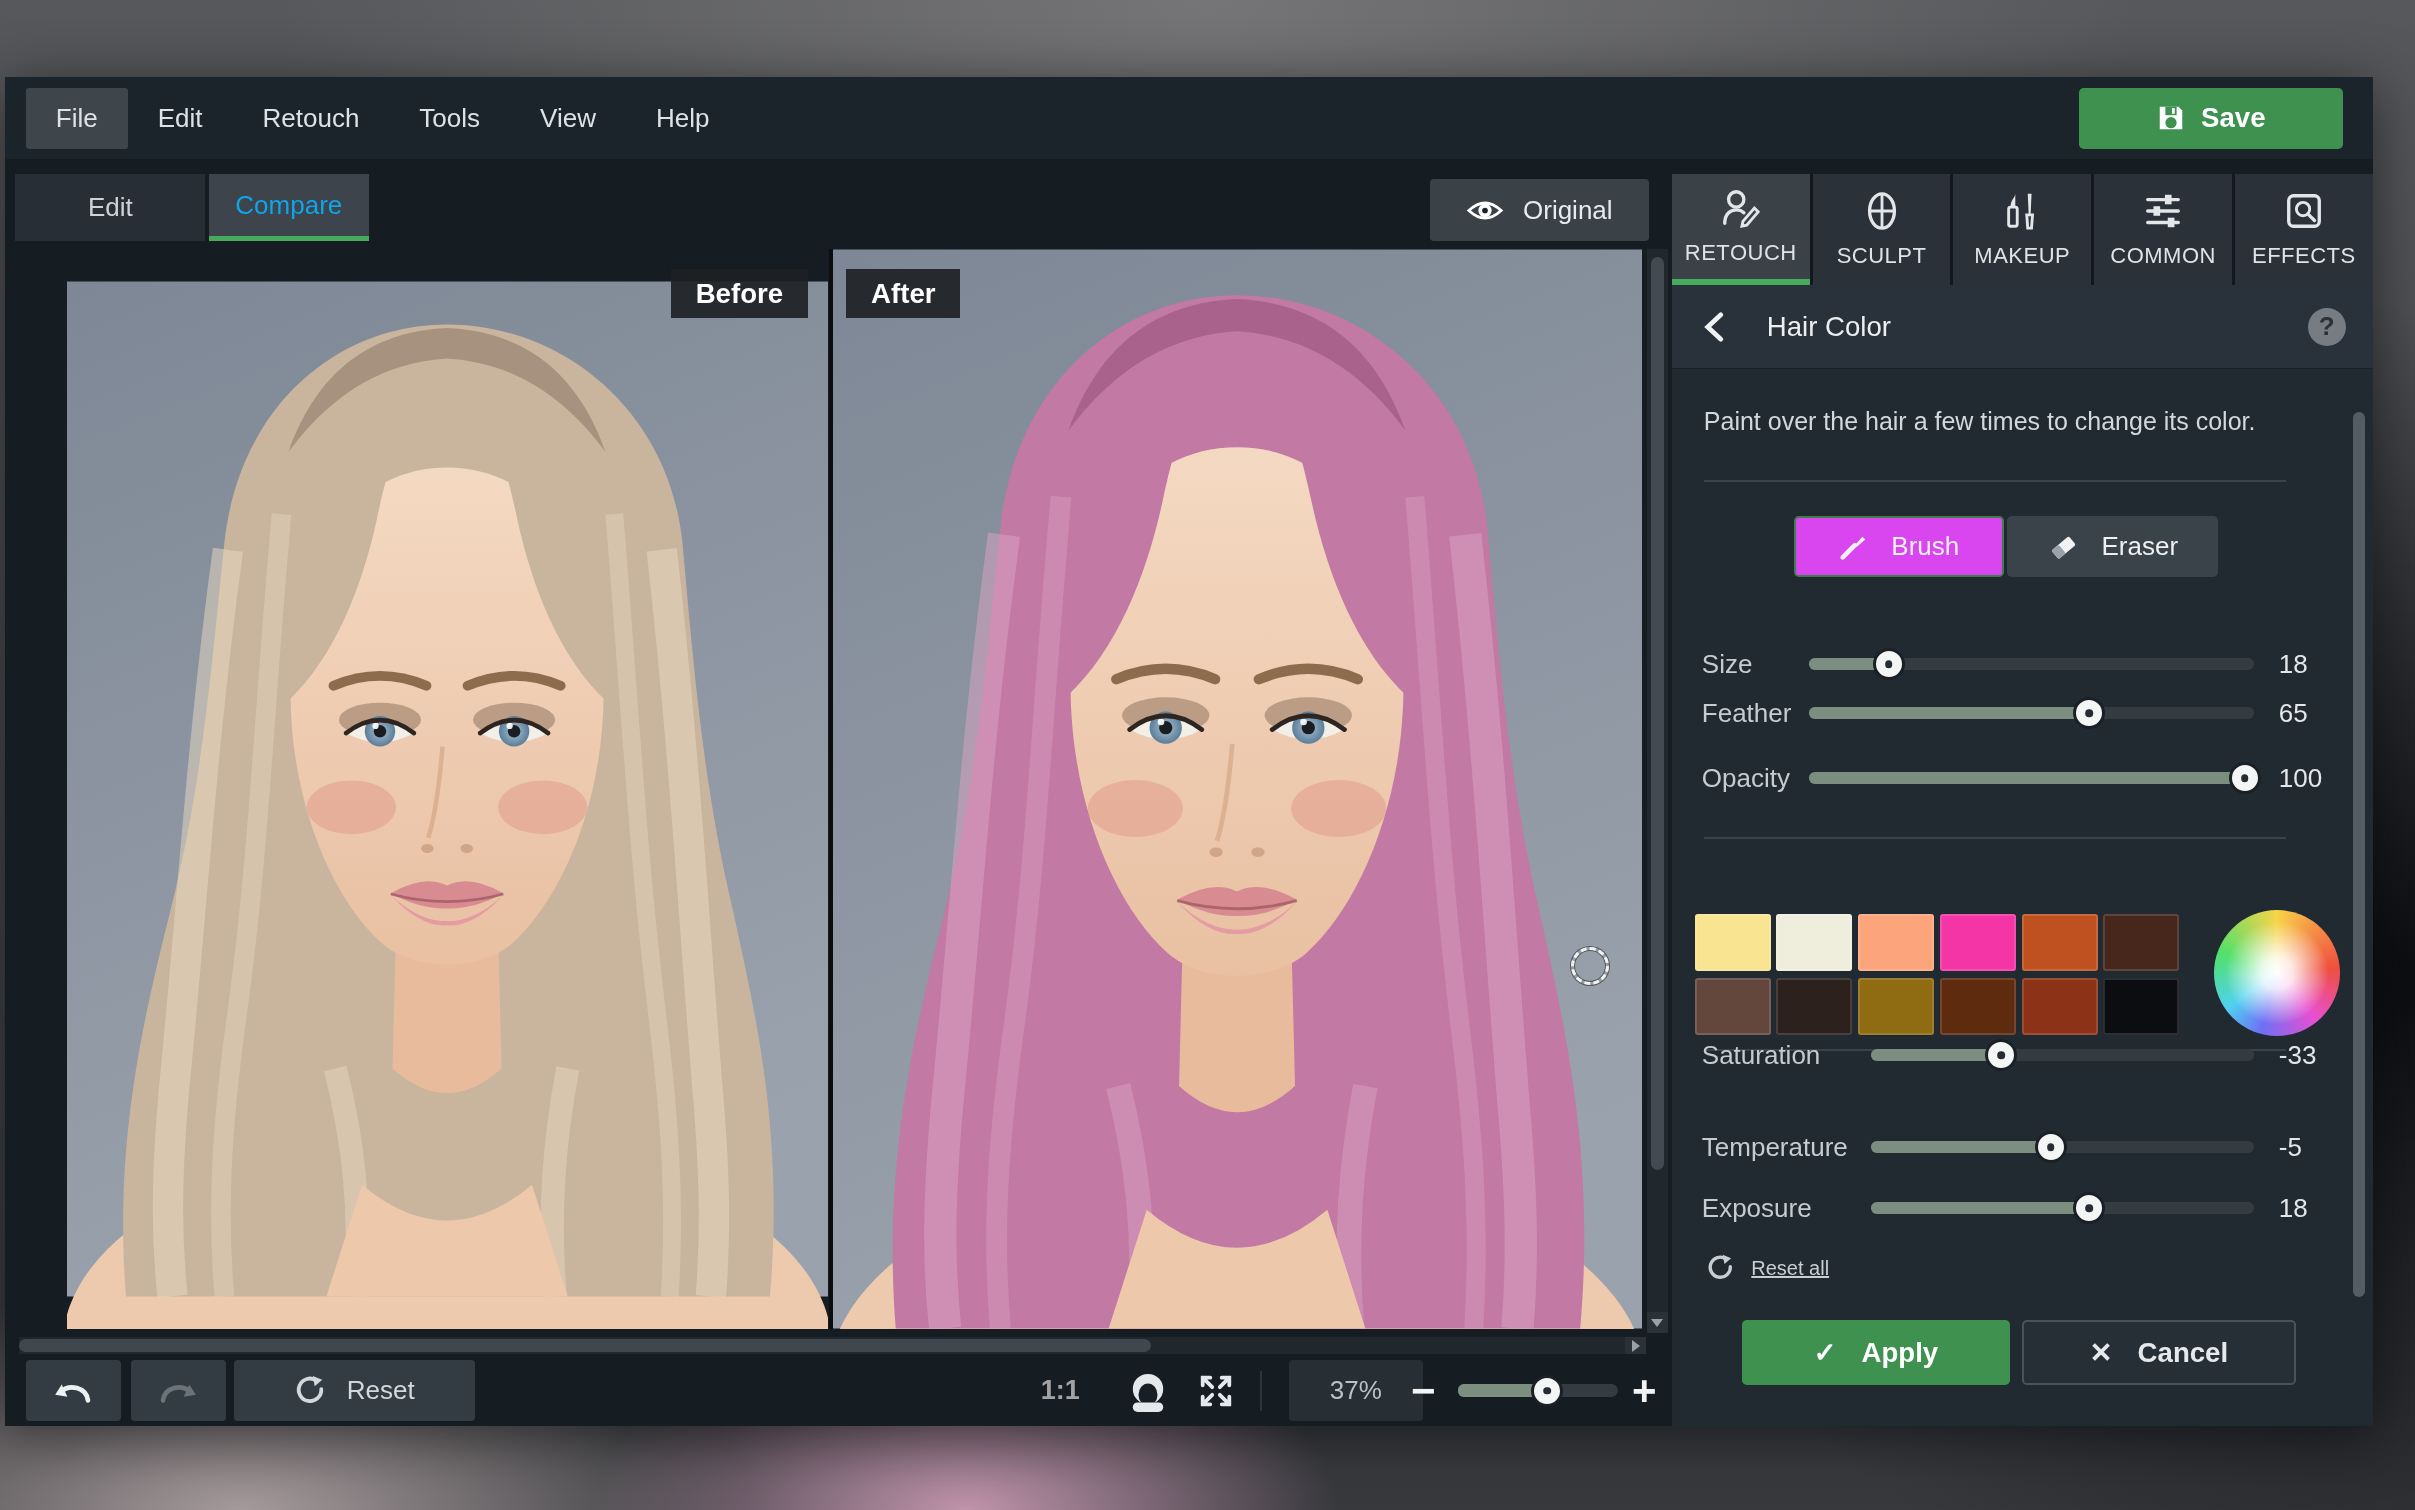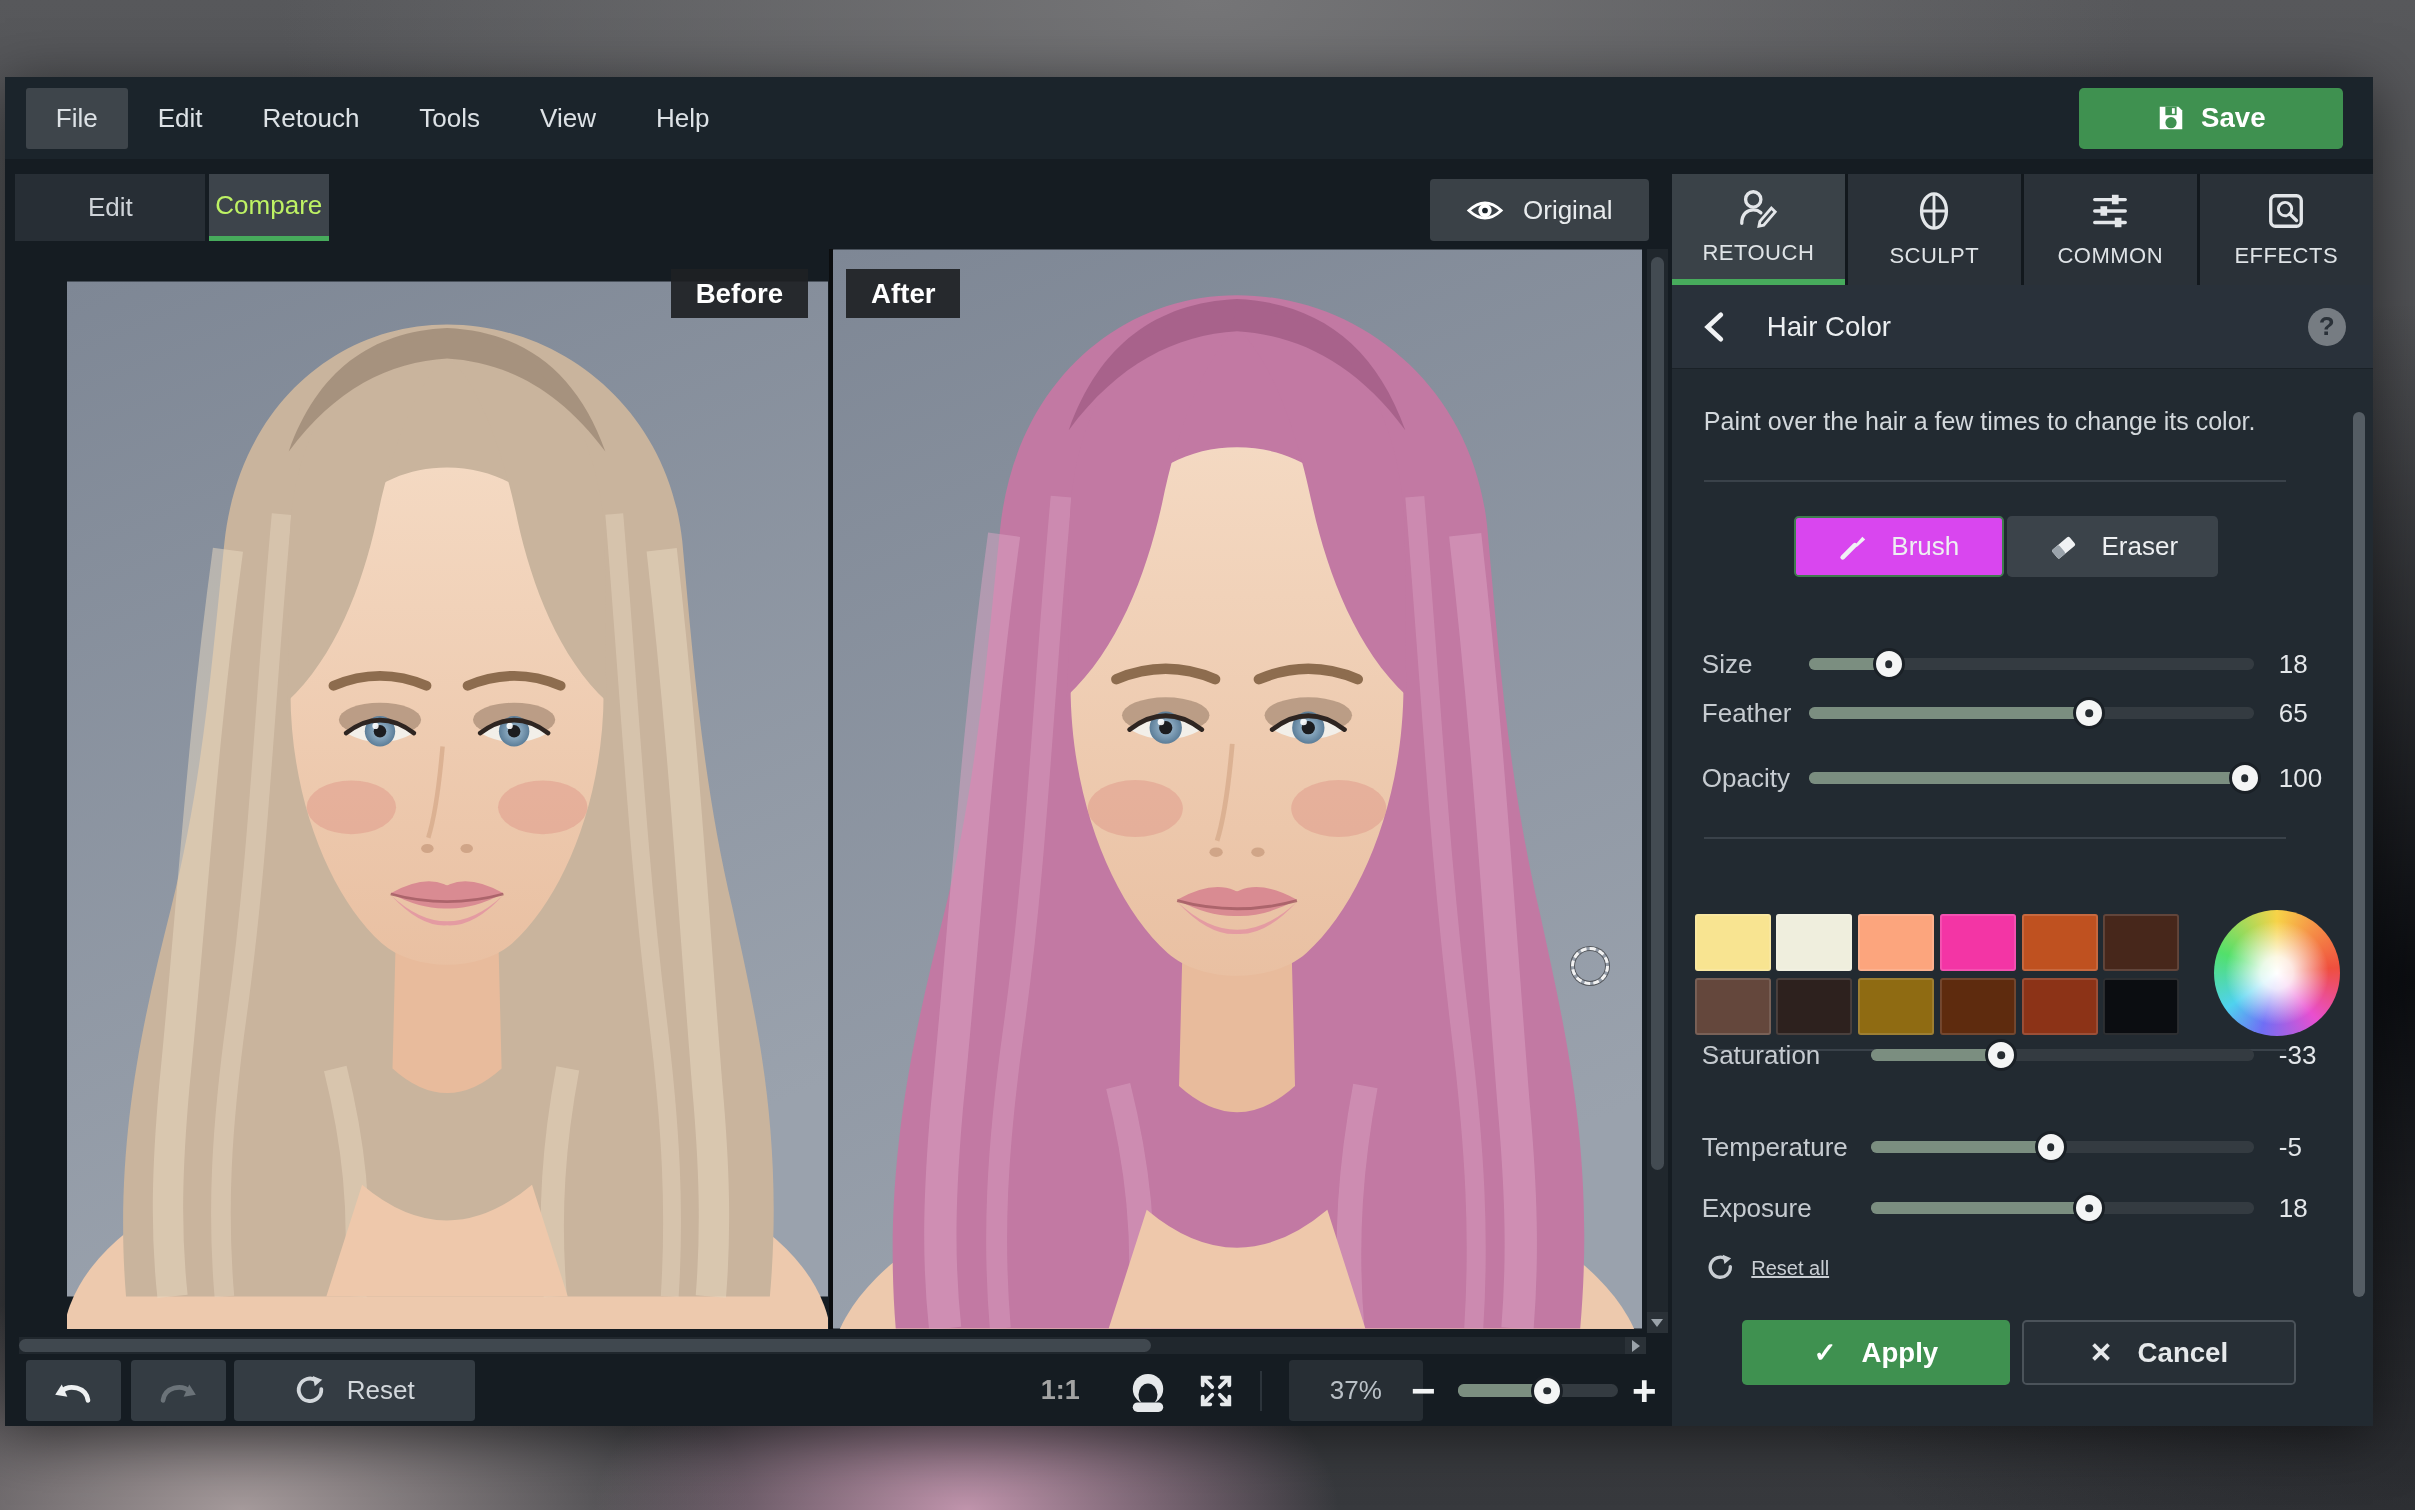--- a/index.html
+++ b/index.html
@@ -24,21 +24,21 @@
   
   .menubar{ position:absolute; left:0; top:0; width:100%; height:82px; background:#1b242b; display:flex; align-items:center; padding-left:21px; }
   .menu-item{ color:#dde2e6; font-size:26px; padding:0 30px; height:61px; display:flex; align-items:center; border-radius:2.9px; }
   .menu-item.active{ background:#3e454b; }
   .save-btn{ position:absolute; right:30px; top:10.5px; width:264px; height:61px; background:#3f9150; border-radius:4.8px; display:flex; align-items:center; justify-content:center; gap:15px; }
   .save-btn span{ color:#fff; font-size:27.6px; font-weight:bold; }
 
   
   .view-tab{ position:absolute; top:97px; height:67px; background:#272e35; display:flex; align-items:center; justify-content:center; color:#ced3d8; font-size:26px; }
   .view-tab.edit{ left:10.5px; width:190px; }
-  .view-tab.compare{ left:204px; width:120px; background:#3d444b; color:#bef264; border-bottom:5.7px solid #47ab5c; }
+  .view-tab.compare{ left:204px; width:160px; background:#3d444b; color:#0ea5e9; border-bottom:5.7px solid #47ab5c; }
   .original-btn{ position:absolute; left:1425px; top:102px; width:219px; height:62px; background:#3a4147; border-radius:3.8px; display:flex; align-items:center; justify-content:center; gap:19px; color:#e8ebed; font-size:26px; }
 
   
   .photo{ position:absolute; top:172px; width:809px; height:1080px; overflow:hidden; }
   .photo.before{ left:14.3px;padding-left:48px; }
   .photo.after{ left:828px; }
   .photo-divider{ position:absolute; left:824px; top:172px; width:4.8px; height:1080px; background:#0b0d0f; }
   .photo svg{ width:100%; height:100%; display:block; }
   .portrait-before{ --hair-base:#c9b49d; --hair-light:#ead9c2; --hair-root:#8f7c69; }
   .portrait-after { --hair-base:#c279a3; --hair-light:#dba4c4; --hair-root:#96537c; }
@@ -325,20 +325,29 @@
       </div>
       <div class="panel-tab">
         <svg class="ic" width="42" height="42" viewBox="0 0 44 44">
           <ellipse cx="22" cy="22" rx="13" ry="18" fill="none" stroke="#e3e6e9" stroke-width="3.5"></ellipse>
           <path d="M22 4 V40 M9 22 H35" stroke="#e3e6e9" stroke-width="3"></path>
         </svg>
         <span>SCULPT</span>
       </div>
       <div class="panel-tab">
         <svg class="ic" width="42" height="42" viewBox="0 0 44 44">
+          <rect x="8" y="18" width="9" height="20" rx="2" fill="none" stroke="#e3e6e9" stroke-width="3"></rect>
+          <path d="M10 18 C10 10 15 8 15 4 L15 18" fill="#e3e6e9"></path>
+          <path d="M28 4 L32 4 L31 26 L29 26 Z" fill="#e3e6e9"></path>
+          <path d="M27 26 H33 L32 40 H28 Z" fill="none" stroke="#e3e6e9" stroke-width="3"></path>
+        </svg>
+        <span>MAKEUP</span>
+      </div>
+      <div class="panel-tab">
+        <svg class="ic" width="42" height="42" viewBox="0 0 44 44">
           <g stroke="#e3e6e9" stroke-width="3.5" stroke-linecap="round">
             <path d="M6 10 H38 M6 22 H38 M6 34 H38"></path>
           </g>
           <rect x="24" y="5" width="7" height="10" fill="#e3e6e9"></rect>
           <rect x="12" y="17" width="7" height="10" fill="#e3e6e9"></rect>
           <rect x="27" y="29" width="7" height="10" fill="#e3e6e9"></rect>
         </svg>
         <span>COMMON</span>
       </div>
       <div class="panel-tab">

